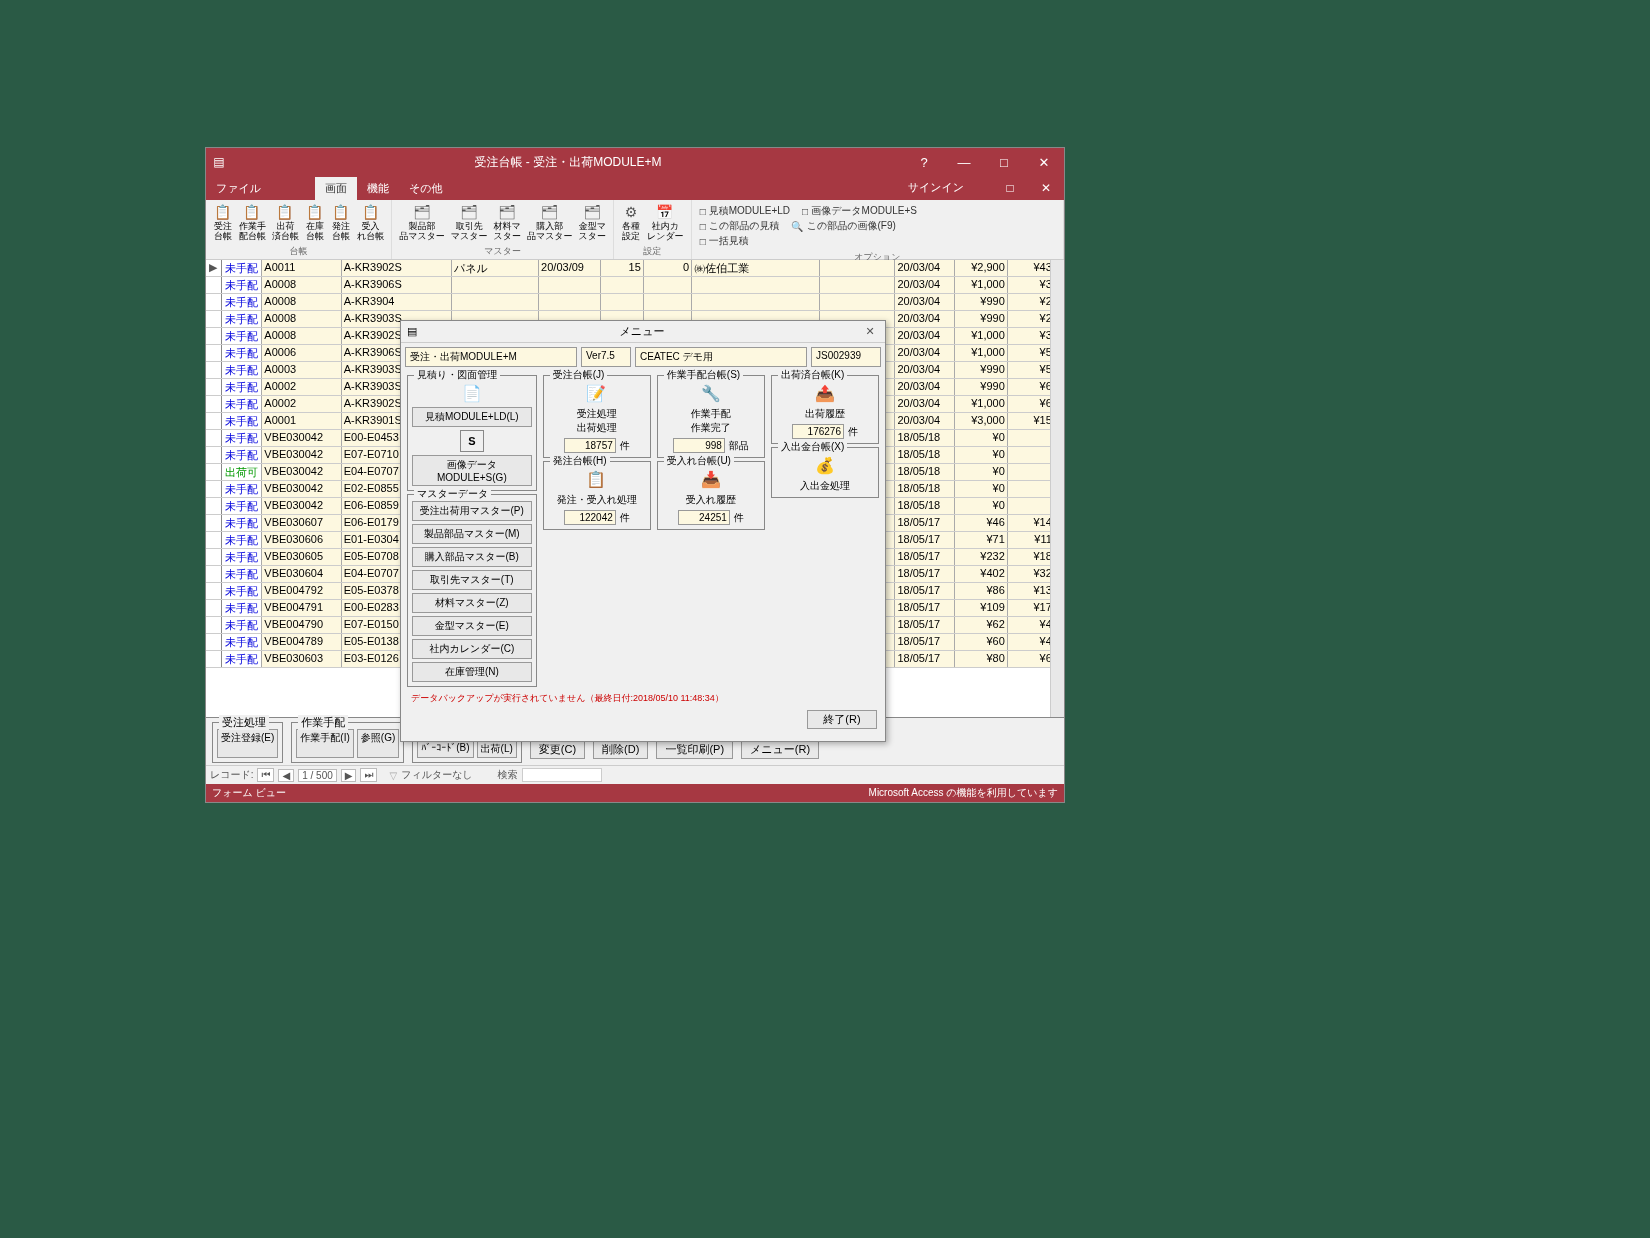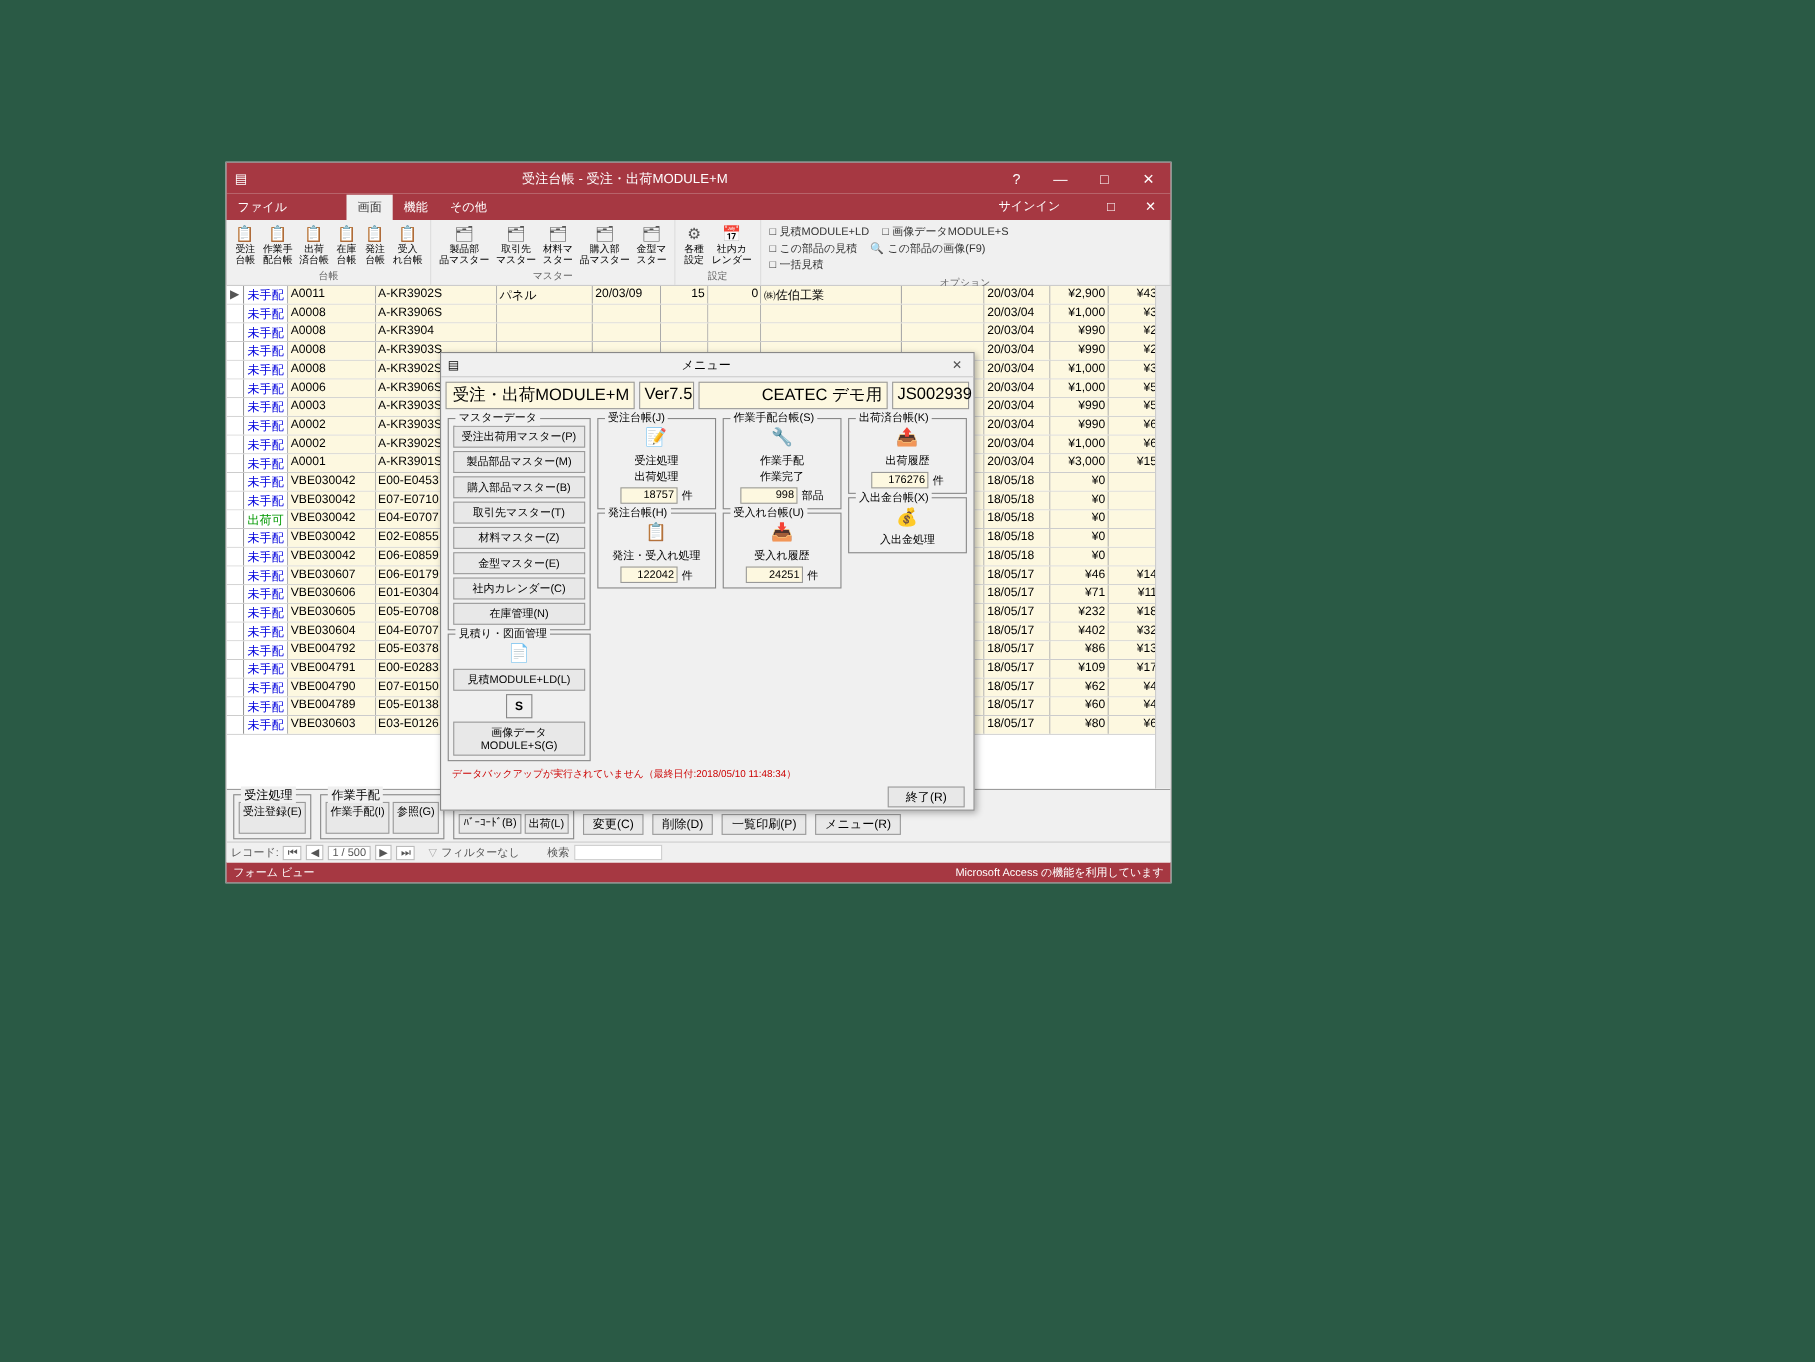--- a/index.html
+++ b/index.html
@@ -62,31 +62,31 @@
   .nav-bar { background: #f0f0f0; border-top: 1px solid #ccc; padding: 2px 4px; font-size: 10px; display: flex; align-items: center; gap: 4px; color: #555; }
   .nav-bar .nb { border: 1px solid #bbb; padding: 0 3px; background: #fff; }
 
   
   .modal { position: absolute; left: 400px; top: 320px; width: 486px; background: #f0f0f0; border: 1px solid #888; box-shadow: 2px 2px 6px rgba(0,0,0,0.3); }
   .modal-title { display: flex; align-items: center; padding: 3px 6px; font-size: 11px; border-bottom: 1px solid #ccc; }
   .modal-title .mt-icon { width: 16px; }
   .modal-title .mt-text { flex: 1; text-align: center; }
   .modal-close { width: 18px; text-align: center; color: #555; }
   .modal-head { display: flex; padding: 4px; gap: 4px; }
-  .mh-box { border: 1px solid #999; background: #fdf8e0; padding: 2px 4px; font-size: 15px; text-align: right; }
+  .mh-box { border: 1px solid #999; background: #fdf8e0; padding: 2px 4px; font-size: 10px; text-align: left; }
   .modal-body { display: flex; padding: 4px 6px; gap: 6px; }
   .mcol { flex: 1; display: flex; flex-direction: column; gap: 3px; }
   .mgrp { border: 1px solid #888; padding: 6px 4px 4px; position: relative; display: flex; flex-direction: column; align-items: center; gap: 3px; }
   .mgrp-title { position: absolute; top: -8px; left: 6px; background: #f0f0f0; padding: 0 3px; font-size: 10px; }
   .mbtn { border: 1px solid #999; background: #e8e8e8; width: 100%; text-align: center; font-size: 10px; padding: 2px 0; }
   .mcount { display: flex; align-items: center; gap: 4px; font-size: 10px; }
   .mcount .mc-val { border: 1px solid #999; background: #fdf8e0; width: 52px; text-align: right; padding: 1px 2px; }
   .micon { width: 24px; height: 22px; display: flex; align-items: center; justify-content: center; font-size: 16px; }
   .warn-text { color: #c00; font-size: 9px; line-height: 1.2; padding: 2px; }
-  .modal-footer { display: flex; justify-content: flex-end; padding: 4px 8px 2px; }
+  .modal-footer { display: flex; justify-content: flex-end; padding: 4px 8px 12px; }
   .scrollbar-v { position: absolute; right: 0; top: 0; bottom: 0; width: 14px; background: #e8e8e8; border-left: 1px solid #ccc; }
 </style>
 </head>
 <body>
 
 <div class="app-window">
 
   <div class="titlebar">
     <div class="titlebar-icon">▤</div>
     <div class="titlebar-title">受注台帳 - 受注・出荷MODULE+M</div>
@@ -648,39 +648,39 @@
   </div>
   <div class="modal-head">
     <div class="mh-box" style="flex:2">受注・出荷MODULE+M</div>
     <div class="mh-box" style="width:50px">Ver7.5</div>
     <div class="mh-box" style="flex:2">CEATEC デモ用</div>
     <div class="mh-box" style="width:70px">JS002939</div>
   </div>
   <div class="modal-body">
 
     <div class="mcol" style="flex:1.2">
+      <div class="mgrp">
+        <div class="mgrp-title">見積り・図面管理</div>
+        <div class="micon">📄</div>
+        <div class="mbtn">見積MODULE+LD(L)</div>
+        <div class="micon" style="border:1px solid #888;font-size:11px;font-weight:bold">S</div>
+        <div class="mbtn" style="white-space:pre-line">画像データ
+MODULE+S(G)</div>
+      </div>
       <div class="mgrp" id="master-group">
         <div class="mgrp-title">マスターデータ</div>
       <div class="mbtn">受注出荷用マスター(P)</div>
           <div class="mbtn">製品部品マスター(M)</div>
           <div class="mbtn">購入部品マスター(B)</div>
           <div class="mbtn">取引先マスター(T)</div>
           <div class="mbtn">材料マスター(Z)</div>
           <div class="mbtn">金型マスター(E)</div>
           <div class="mbtn">社内カレンダー(C)</div>
           <div class="mbtn">在庫管理(N)</div>
         </div>
-      <div class="mgrp">
-        <div class="mgrp-title">見積り・図面管理</div>
-        <div class="micon">📄</div>
-        <div class="mbtn">見積MODULE+LD(L)</div>
-        <div class="micon" style="border:1px solid #888;font-size:11px;font-weight:bold">S</div>
-        <div class="mbtn" style="white-space:pre-line">画像データ
-MODULE+S(G)</div>
-      </div>
     </div>
 
     <div class="mcol">
       <div class="mgrp">
         <div class="mgrp-title">受注台帳(J)</div>
         <div class="micon">📝</div>
         <div style="font-size:10px;text-align:center;white-space:pre-line">受注処理
 出荷処理</div>
         <div class="mcount">
             <span class="mc-val">18757</span>

